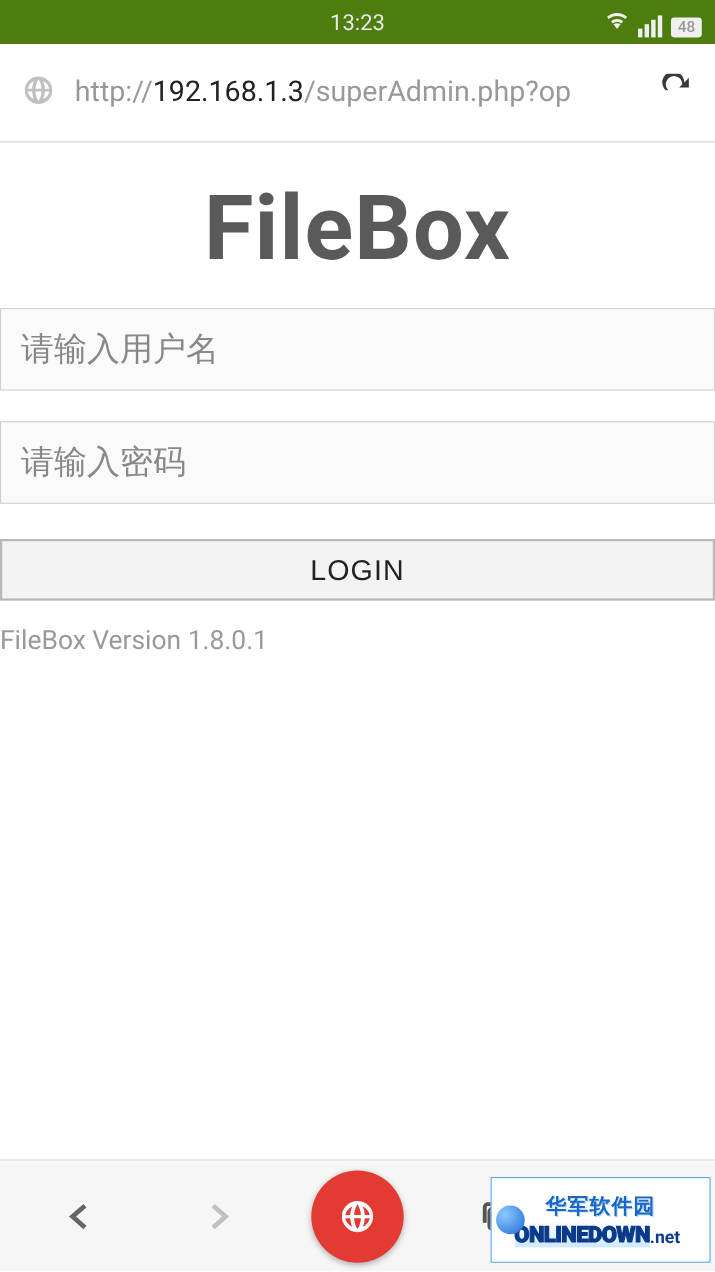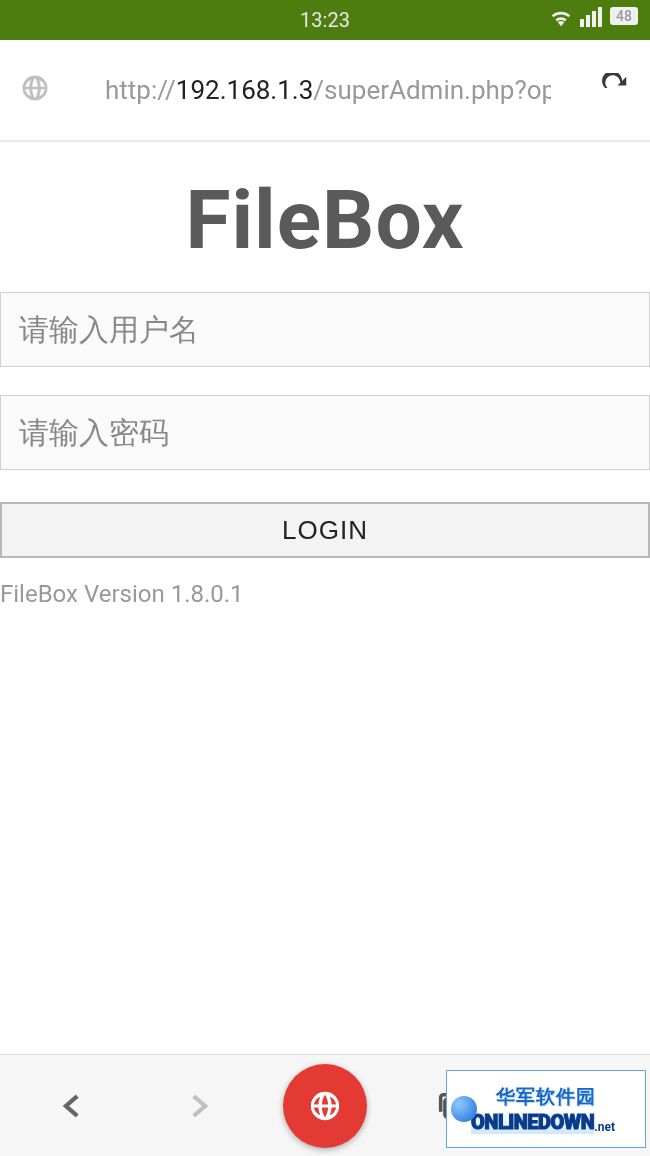--- a/index.html
+++ b/index.html
@@ -27,44 +27,43 @@
       color: #e8e8e8;
       font-size: 20px;
     }
     .status-time {
       font-weight: 400;
     }
     .status-right {
       position: absolute;
       right: 12px;
       display: flex;
-      align-items: flex-start;
+      align-items: flex-end;
       gap: 8px;
     }
     .wifi-icon svg { width: 22px; height: 22px; fill: #f0f0f0; }
     .signal-icon { display: flex; align-items: flex-end; gap: 2px; }
     .signal-icon span { width: 4px; background: #f0f0f0; display: block; }
     .battery-badge {
       background: #f0f0f0;
       color: #9a9a9a;
       font-size: 14px;
       padding: 1px 6px;
       border-radius: 3px;
       font-weight: 500;
     }
     
     
     .address-bar {
-      height: 102px;
+      height: 90px;
       background: #ffffff;
       display: flex;
       align-items: center;
       padding: 0 20px;
       border-bottom: 2px solid #e8e8e8;
-      gap: 37px;
     }
     .globe-icon-outer {
       margin-right: 18px;
       color: #c0c0c0;
     }
     .globe-icon-outer svg { width: 30px; height: 30px; fill: #c0c0c0; }
     .url-text {
       flex: 1;
       font-size: 26px;
       color: #999;
@@ -184,21 +183,21 @@
     }
     .watermark-en {
       font-size: 20px;
       font-weight: 900;
       color: #0a3b8a;
       background: linear-gradient(#fff, #cde8ff);
       -webkit-text-stroke: 1px #0a3b8a;
       letter-spacing: -0.5px;
     }
     .watermark-url {
-      font-size: 12px;
+      font-size: 16px;
       color: #0a3b8a;
       font-weight: 700;
       align-self: flex-end;
       margin-right: 6px;
       margin-top: -2px;
     }
     .watermark-globe {
       position: absolute;
       left: 4px;
       top: 25px;

